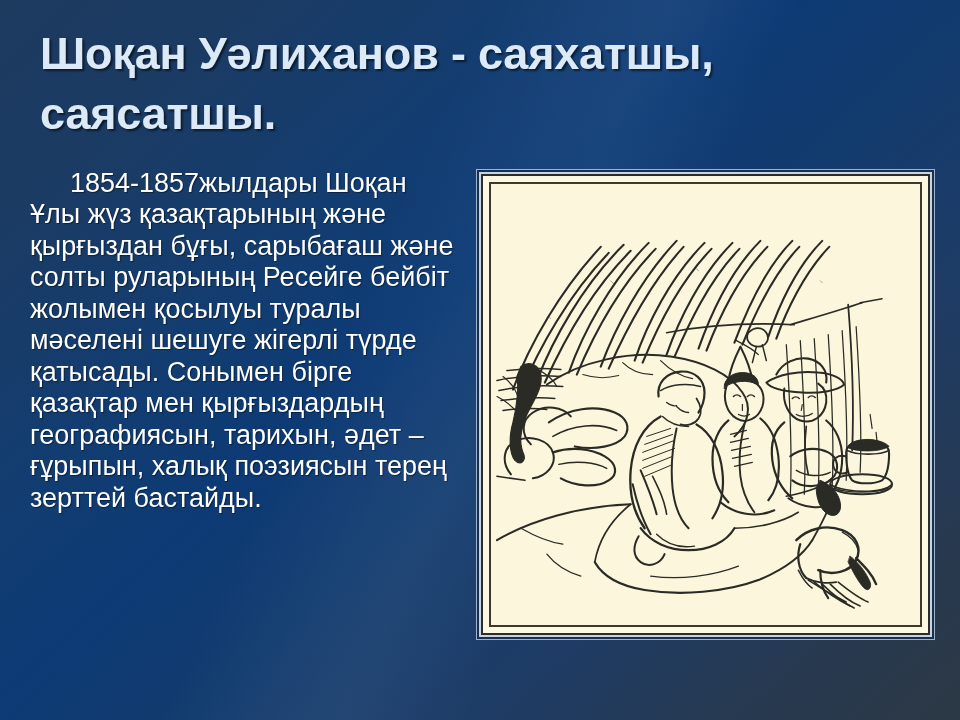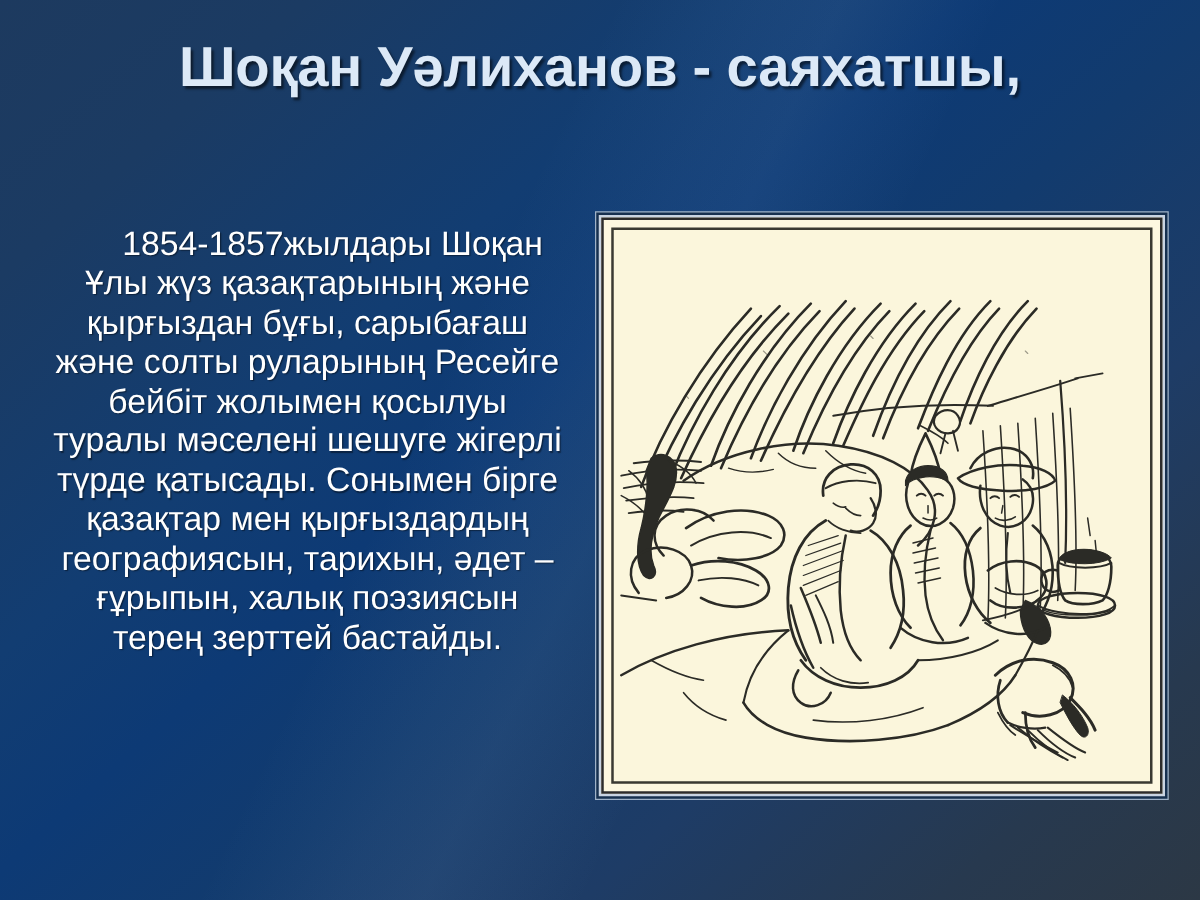--- a/index.html
+++ b/index.html
@@ -41,42 +41,40 @@
         rgba(175,205,235,0.075) 52%,
         rgba(255,255,255,0.00) 62%);
     pointer-events: none;
   }
 
   #title {
     position: absolute;
     left: 40px;
     top: 24px;
     width: 880px;
-    text-align: center;
     font-size: 45px;
     font-weight: bold;
     line-height: 1.33;
     color: #dce9f7;
     letter-spacing: -0.2px;
     text-shadow: 2px 2px 2px rgba(0,0,0,0.55);
   }
 
   #body-text {
     position: absolute;
     left: 30px;
     top: 168px;
     width: 432px;
     color: #ffffff;
     font-size: 27px;
     line-height: 1.165;
     text-shadow: 1px 1px 1px rgba(0,0,0,0.45);
   }
   #body-text p {
-    margin: 12px;
-    text-align: center;
+    margin: 0;
   }
   #body-text p.para1 {
     text-indent: 40px;
   }
   #body-text p.para2 {
     text-indent: 8px;
   }
 
   
   #picture-frame {
@@ -110,20 +108,21 @@
 </style>
 </head>
 <body>
 
 <div id="slide">
 
   <div id="sheen"></div>
 
   <div id="title">
     <div>Шоқан Уәлиханов - саяхатшы,</div>
+    <div>саясатшы.</div>
   </div>
 
   <div id="body-text">
     <p class="para1">1854-1857жылдары Шоқан Ұлы жүз қазақтарының және қырғыздан бұғы, сарыбағаш және солты руларының Ресейге бейбіт жолымен қосылуы туралы мәселені шешуге жігерлі түрде қатысады. Сонымен бірге қазақтар мен қырғыздардың географиясын, тарихын, әдет – ғұрыпын, халық поэзиясын терең зерттей бастайды.</p>
   </div>
 
   <div id="picture-frame">
     <div id="picture-inner">
 
       <svg id="sketch" viewBox="0 0 430 440" preserveAspectRatio="xMidYMid meet">

